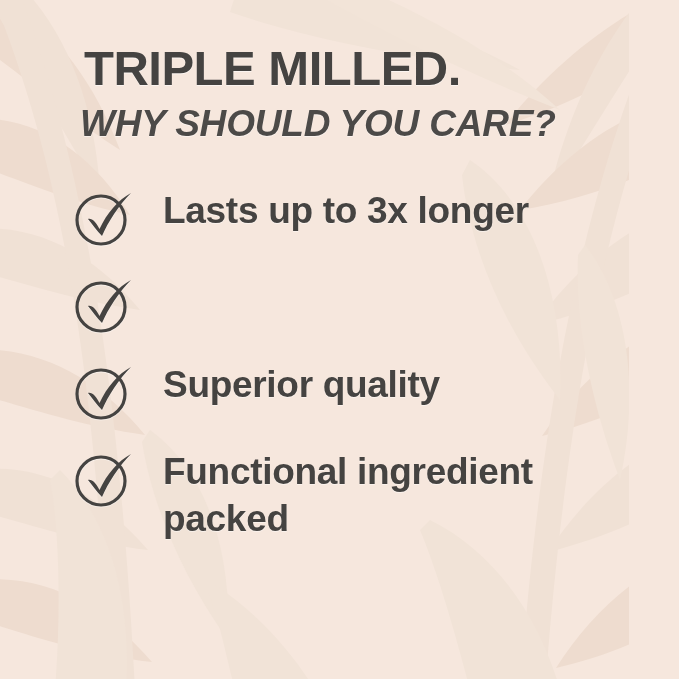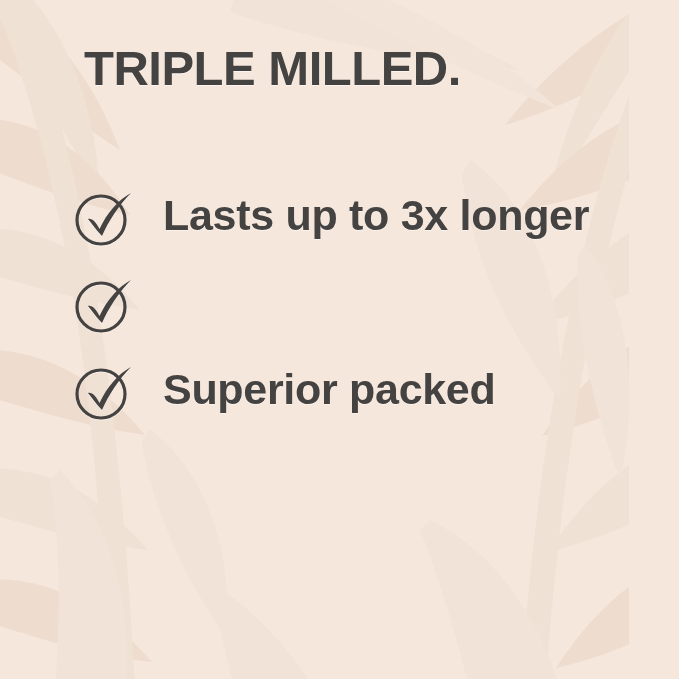--- a/index.html
+++ b/index.html
@@ -92,21 +92,21 @@
     width: 62px;
     height: 56px;
     filter: drop-shadow(0 1px 0 rgba(255,255,255,0.45));
   }
 
   .benefit-label {
     position: absolute;
     left: 163px;
     top: 2px;
     width: 500px;
-    font-size: 43px;
+    font-size: 37px;
     font-weight: bold;
     color: #454341;
     line-height: 1.27;
     letter-spacing: -0.3px;
     text-shadow: 0 1px 0 rgba(255,255,255,0.45);
   }
 </style>
 </head>
 <body>
 
@@ -146,20 +146,21 @@
 
       <path d="M240 -20 C 330 0, 430 20, 520 70 C 420 60, 310 40, 230 12 Z" fill="#f1e3d7"></path>
       <path d="M330 -25 C 420 10, 500 55, 560 110 C 470 75, 380 30, 318 -5 Z" fill="#f2e4d8"></path>
     </g>
   </svg>
 
   <div id="content">
 
     <div class="headline">TRIPLE MILLED.</div>
 
+    <div class="subhead">WHY SHOULD YOU CARE?</div>
 
     <div id="benefits">
 
       <div class="benefit-row">
         <span class="check-wrap">
           <svg viewBox="0 0 62 56" aria-hidden="true">
             <circle cx="27" cy="29" r="24" fill="none" stroke="#454341" stroke-width="3.2"></circle>
             <path d="M14 28 C 18 27, 22 31, 25.5 38 C 33 22, 44 9, 57 2 C 45 14, 34 31, 28 45 C 23 40, 18 33, 14 28 Z" fill="#454341"></path>
           </svg>
         </span>
@@ -175,20 +176,29 @@
         </span>
       </div>
 
       <div class="benefit-row">
         <span class="check-wrap">
           <svg viewBox="0 0 62 56" aria-hidden="true">
             <circle cx="27" cy="29" r="24" fill="none" stroke="#454341" stroke-width="3.2"></circle>
             <path d="M14 28 C 18 27, 22 31, 25.5 38 C 33 22, 44 9, 57 2 C 45 14, 34 31, 28 45 C 23 40, 18 33, 14 28 Z" fill="#454341"></path>
           </svg>
         </span>
-        <span class="benefit-label">Superior packed</span>
-      </div>
-
-
+        <span class="benefit-label">Superior quality</span>
+      </div>
+
+
+      <div class="benefit-row">
+        <span class="check-wrap">
+          <svg viewBox="0 0 62 56" aria-hidden="true">
+            <circle cx="27" cy="29" r="24" fill="none" stroke="#454341" stroke-width="3.2"></circle>
+            <path d="M14 28 C 18 27, 22 31, 25.5 38 C 33 22, 44 9, 57 2 C 45 14, 34 31, 28 45 C 23 40, 18 33, 14 28 Z" fill="#454341"></path>
+          </svg>
+        </span>
+        <span class="benefit-label">Functional ingredient packed</span>
+      </div>
 
     </div>
   </div>
 </div>
 
 </body></html>

